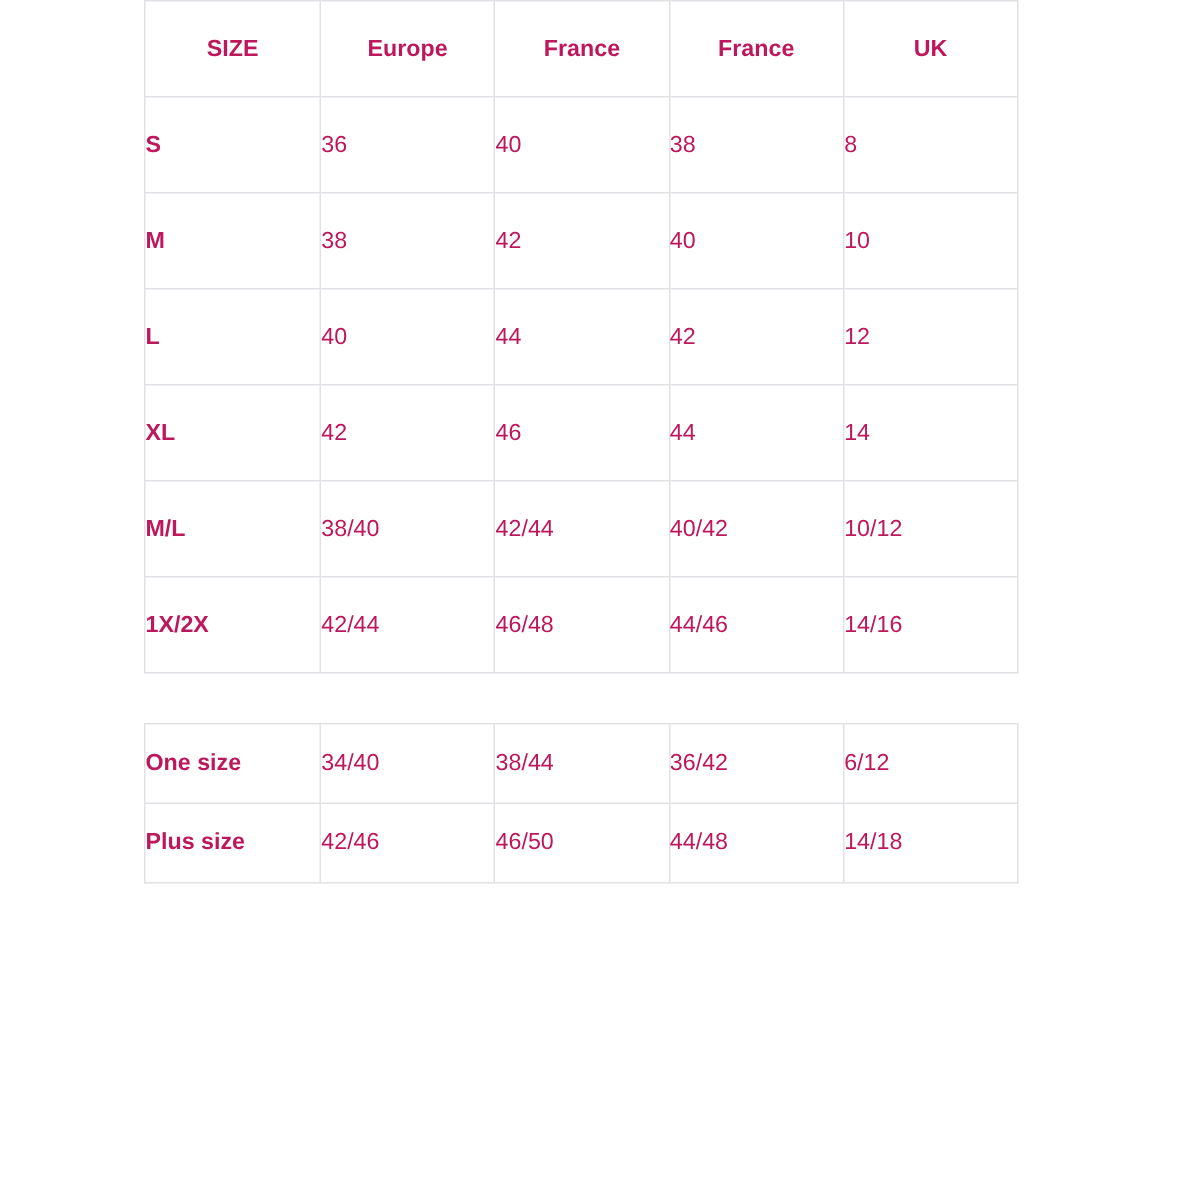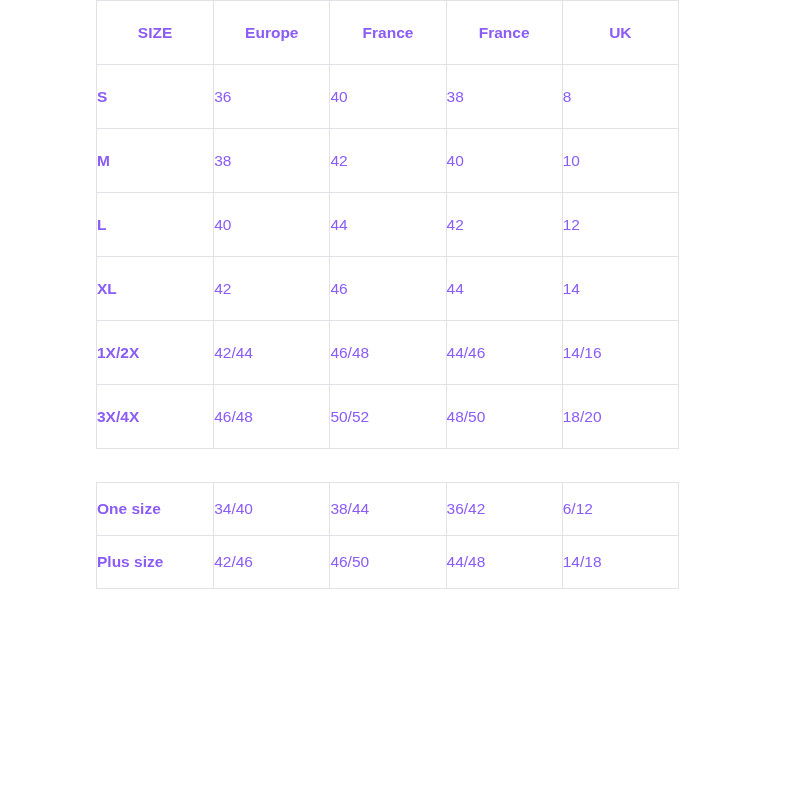--- a/index.html
+++ b/index.html
@@ -27,21 +27,21 @@
     table-layout: fixed;
   }
   table.size-table col.c-size { width: 117px; }
   table.size-table col.c-rest { width: 116px; }
   table.size-table td,
   table.size-table th {
     border: 1px solid #e2e2e6;
     vertical-align: middle;
     font-size: 15.5px;
     font-weight: normal;
-    color: #8b5cf6;
+    color: #be185d;
     padding: 0;
     height: 63px;
     line-height: 1.1;
   }
   table.size-table th,
   table.size-table td.rowhead {
     font-weight: bold;
   }
   .spacer {
     height: 33px;
@@ -96,32 +96,32 @@
         <td>12</td>
       </tr>
       <tr>
         <td class="rowhead">XL</td>
         <td>42</td>
         <td>46</td>
         <td>44</td>
         <td>14</td>
       </tr>
       <tr>
+        <td class="rowhead">M/L</td>
+        <td>38/40</td>
+        <td>42/44</td>
+        <td>40/42</td>
+        <td>10/12</td>
+      </tr>
+      <tr>
         <td class="rowhead">1X/2X</td>
         <td>42/44</td>
         <td>46/48</td>
         <td>44/46</td>
         <td>14/16</td>
-      </tr>
-      <tr>
-        <td class="rowhead">3X/4X</td>
-        <td>46/48</td>
-        <td>50/52</td>
-        <td>48/50</td>
-        <td>18/20</td>
       </tr>
     </tbody>
   </table>
 
   <div class="spacer"></div>
 
   <table class="size-table second">
     <colgroup>
       <col class="c-size">
       <col class="c-rest">

